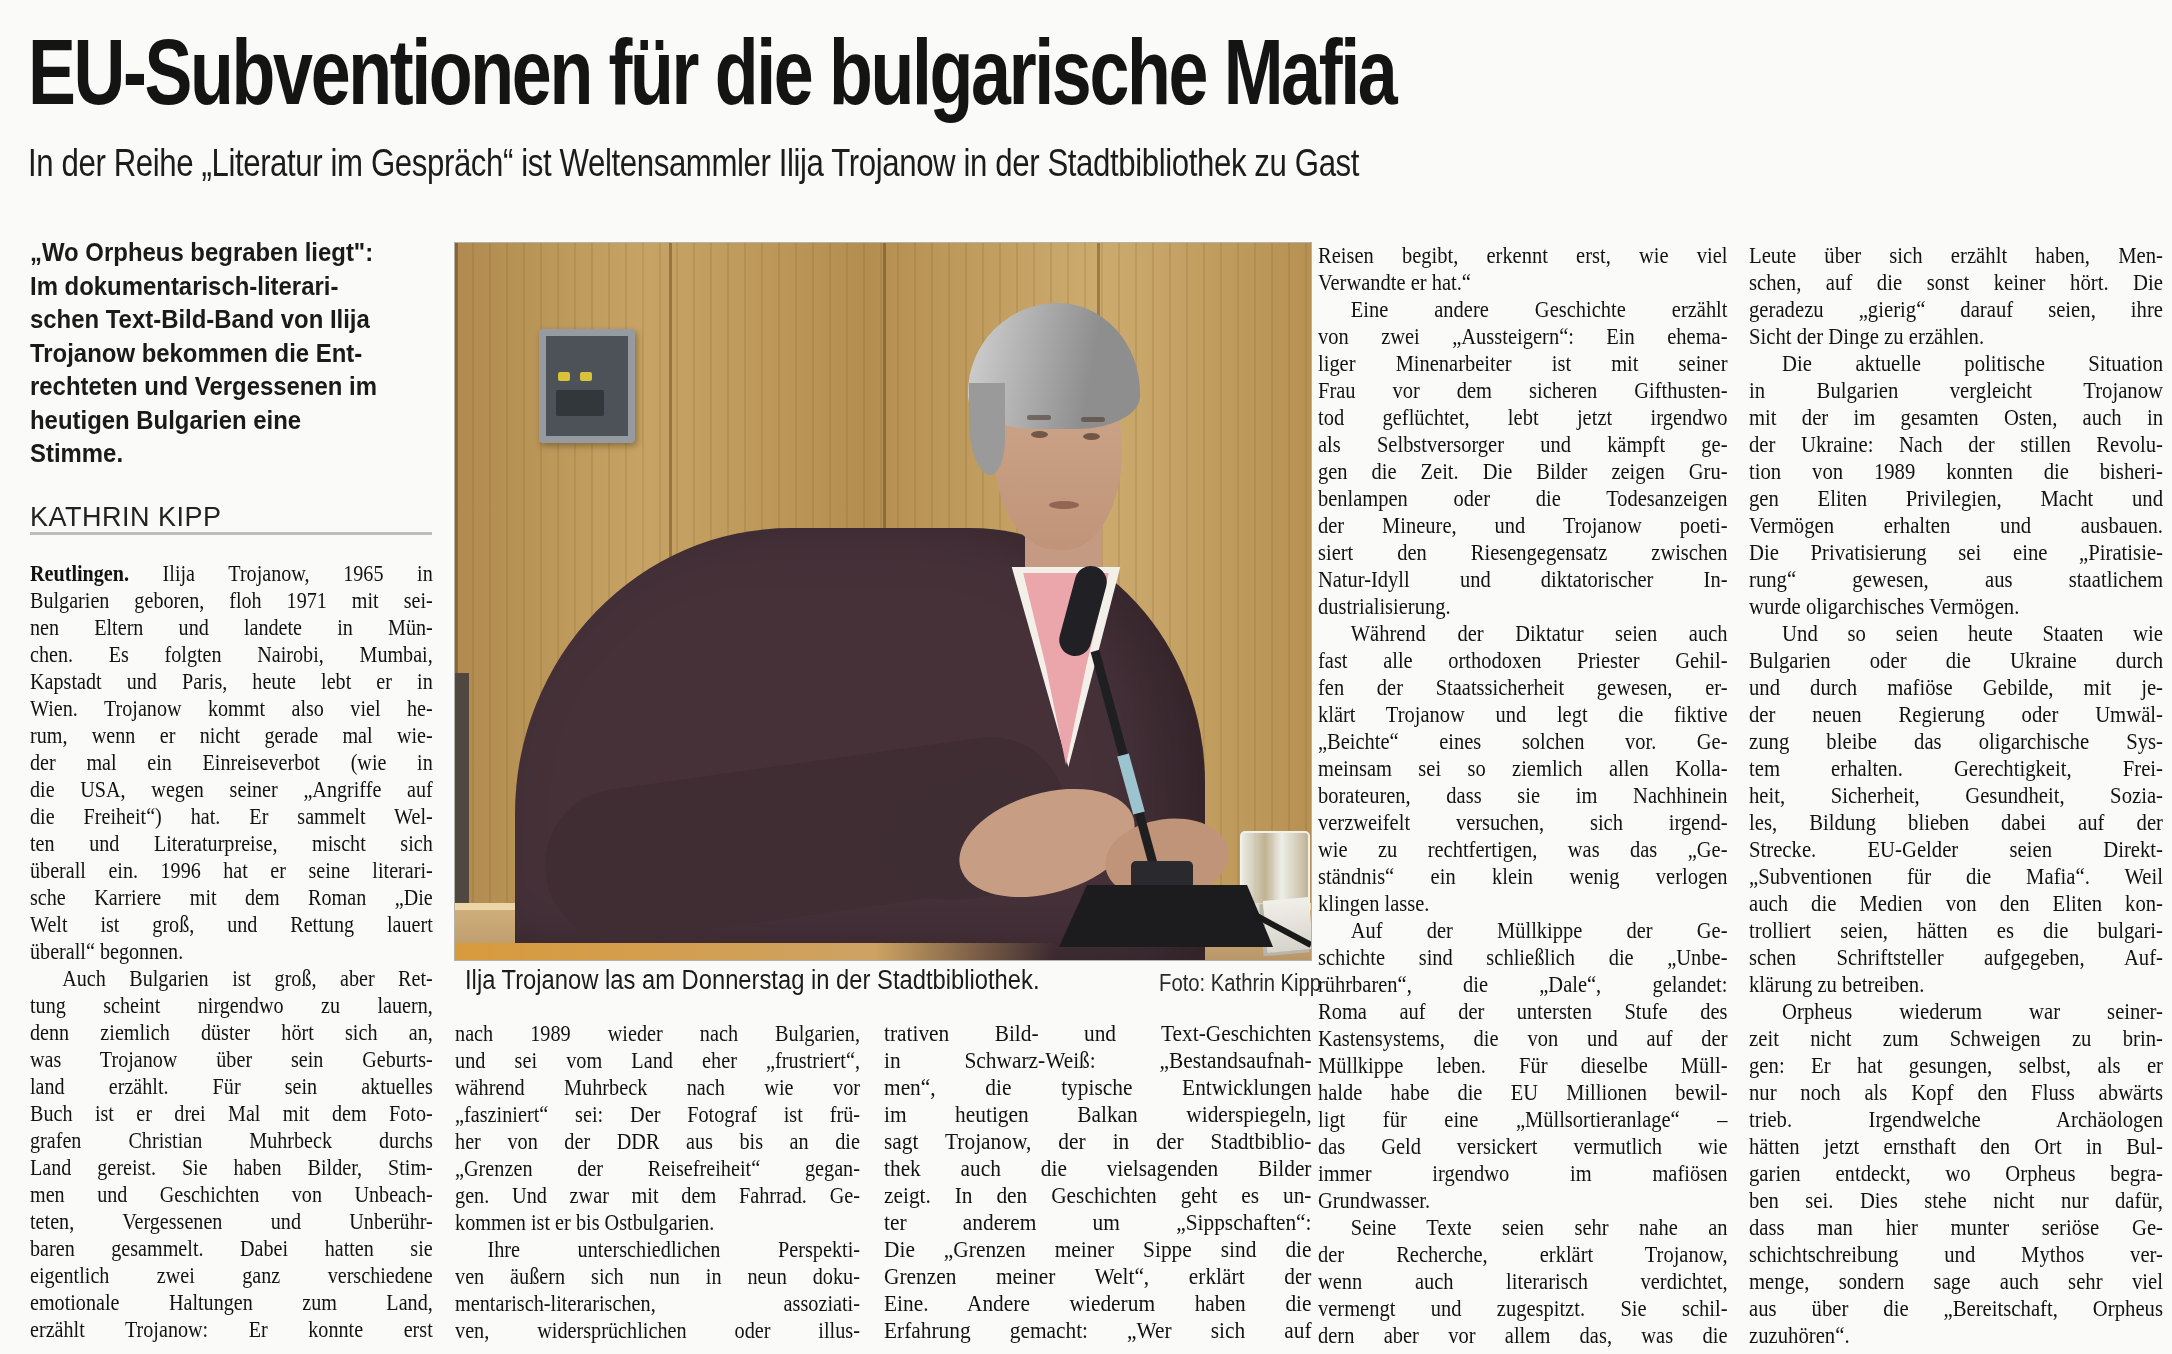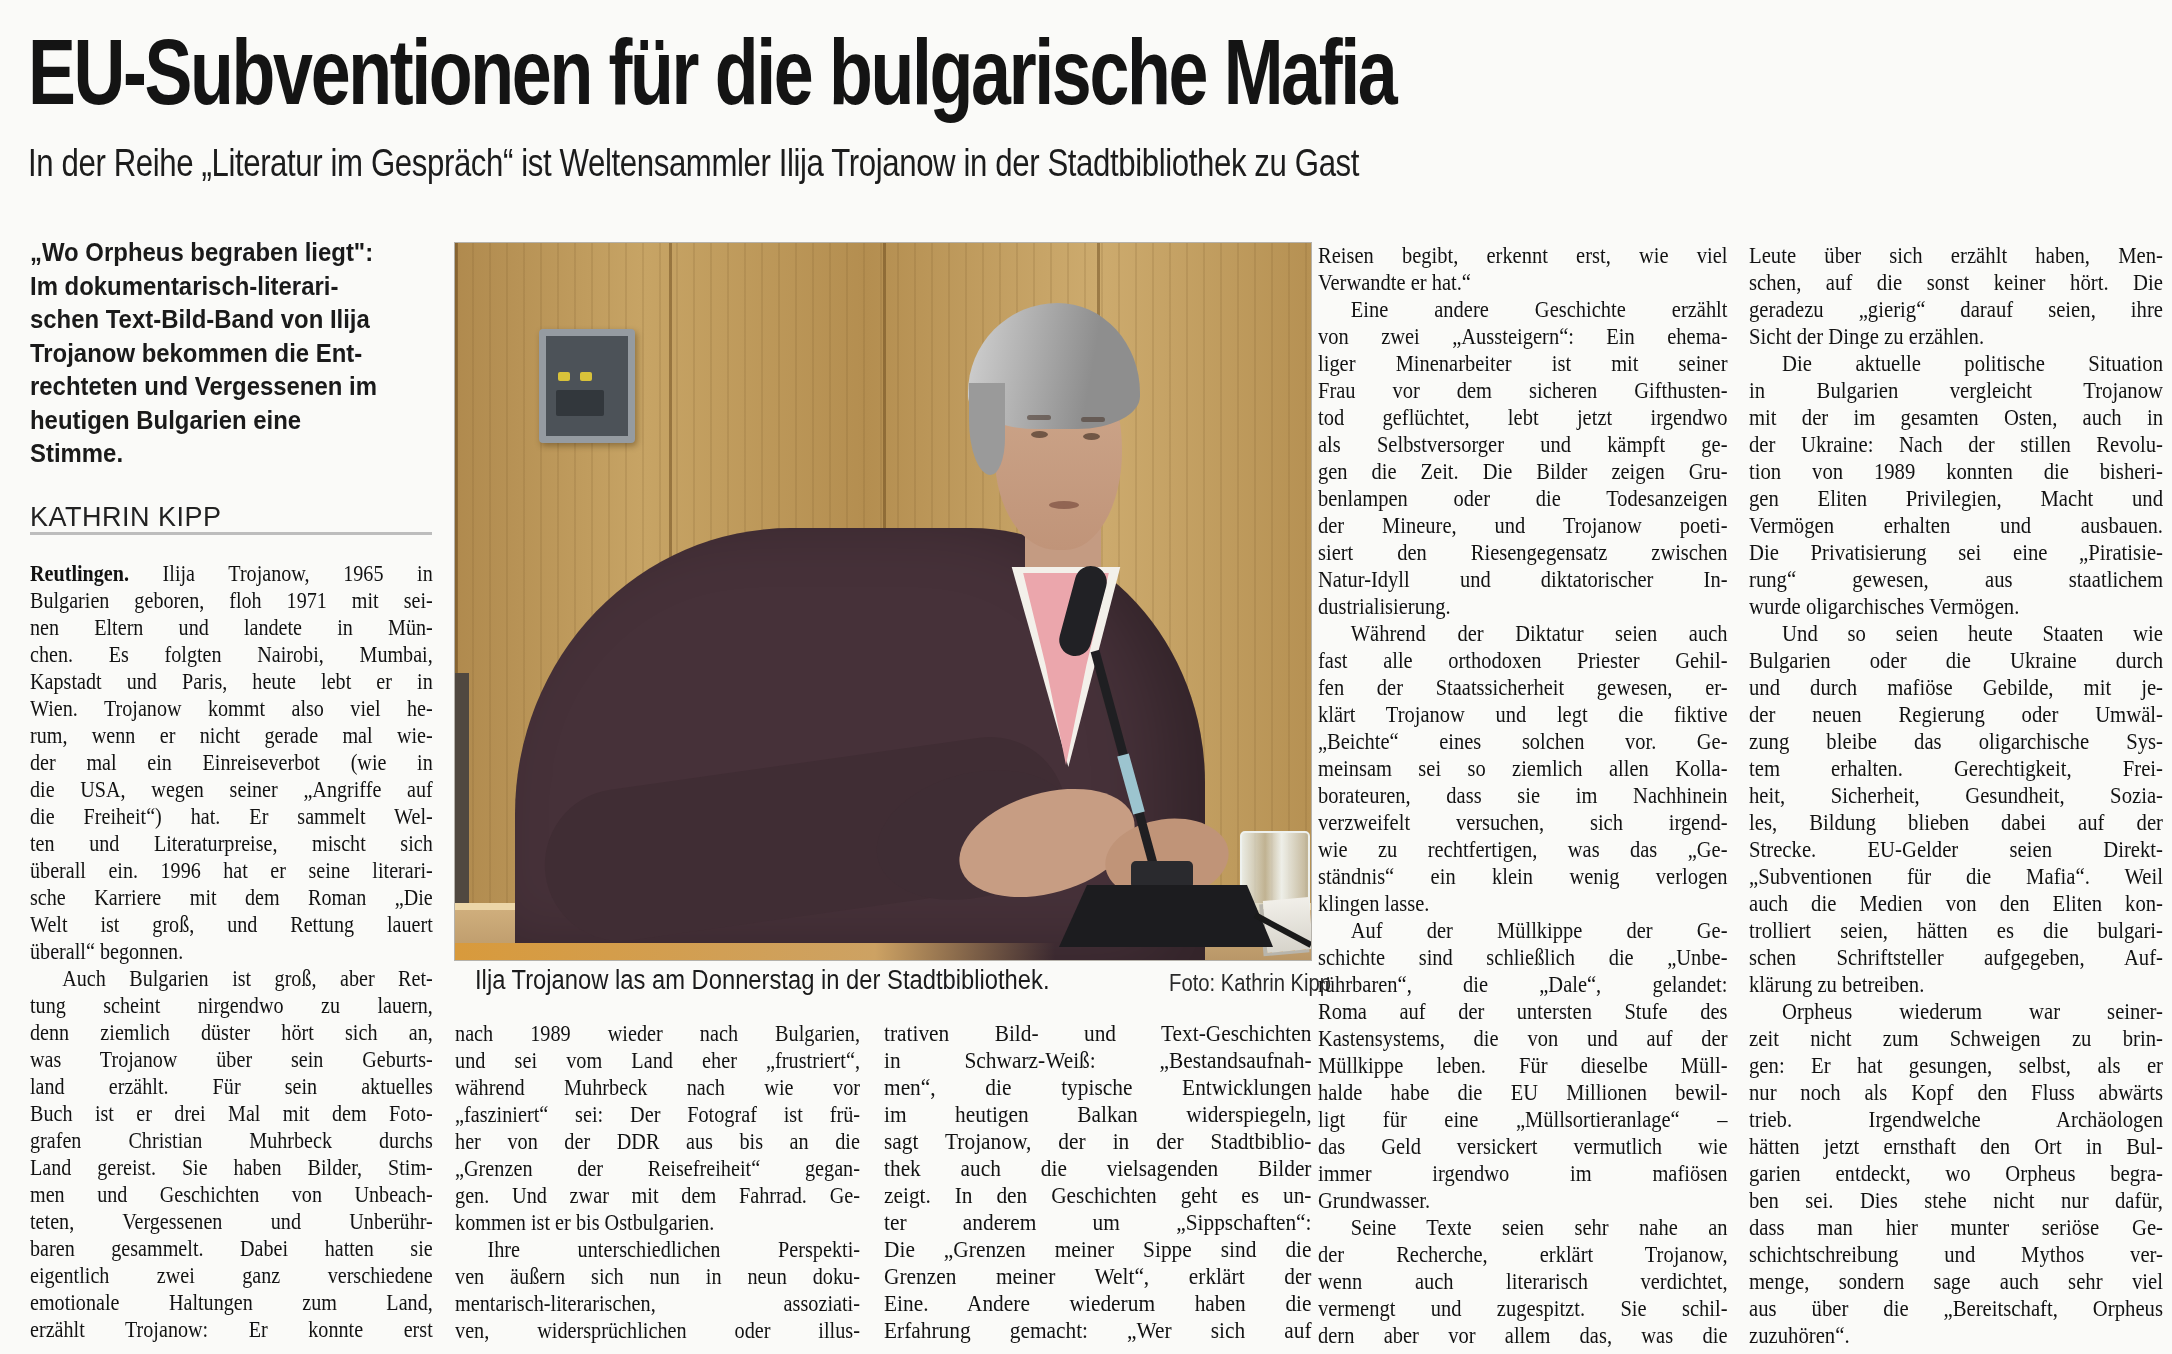--- a/index.html
+++ b/index.html
@@ -77,21 +77,21 @@
   .brow{width:24px;height:5px;background:rgba(70,50,38,.55);border-radius:3px;}
   .brow.b1{left:572px;top:172px;} .brow.b2{left:626px;top:174px;}
   .mouth{left:594px;top:258px;width:30px;height:8px;background:rgba(104,58,48,.55);border-radius:50%;}
   .shirt-white{left:552px;top:324px;width:118px;height:200px;background:#f3f0ea;
                clip-path:polygon(4% 0,96% 0,52% 100%);}
   .shirt{left:560px;top:330px;width:102px;height:192px;background:#eba6ac;
          clip-path:polygon(8% 0,92% 0,70% 48%,50% 100%,30% 48%);}
   .mic-svg{left:0;top:0;width:856px;height:717px;}
 
   
-  .captionrow{position:absolute;left:475px;top:964px;width:856px;height:42px;}
+  .captionrow{position:absolute;left:465px;top:964px;width:856px;height:42px;}
   .caption{position:absolute;left:0;top:0;font:400 27px/32px "Liberation Sans",sans-serif;
            transform:scaleX(.88);transform-origin:0 0;white-space:nowrap;color:#1b1b1b;}
   .credit{position:absolute;right:0;top:5px;font:400 23px/28px "Liberation Sans",sans-serif;
           transform:scaleX(.88);transform-origin:100% 0;white-space:nowrap;color:#2a2a2a;}
 </style>
 </head>
 <body>
 
 <div class="page">
 

